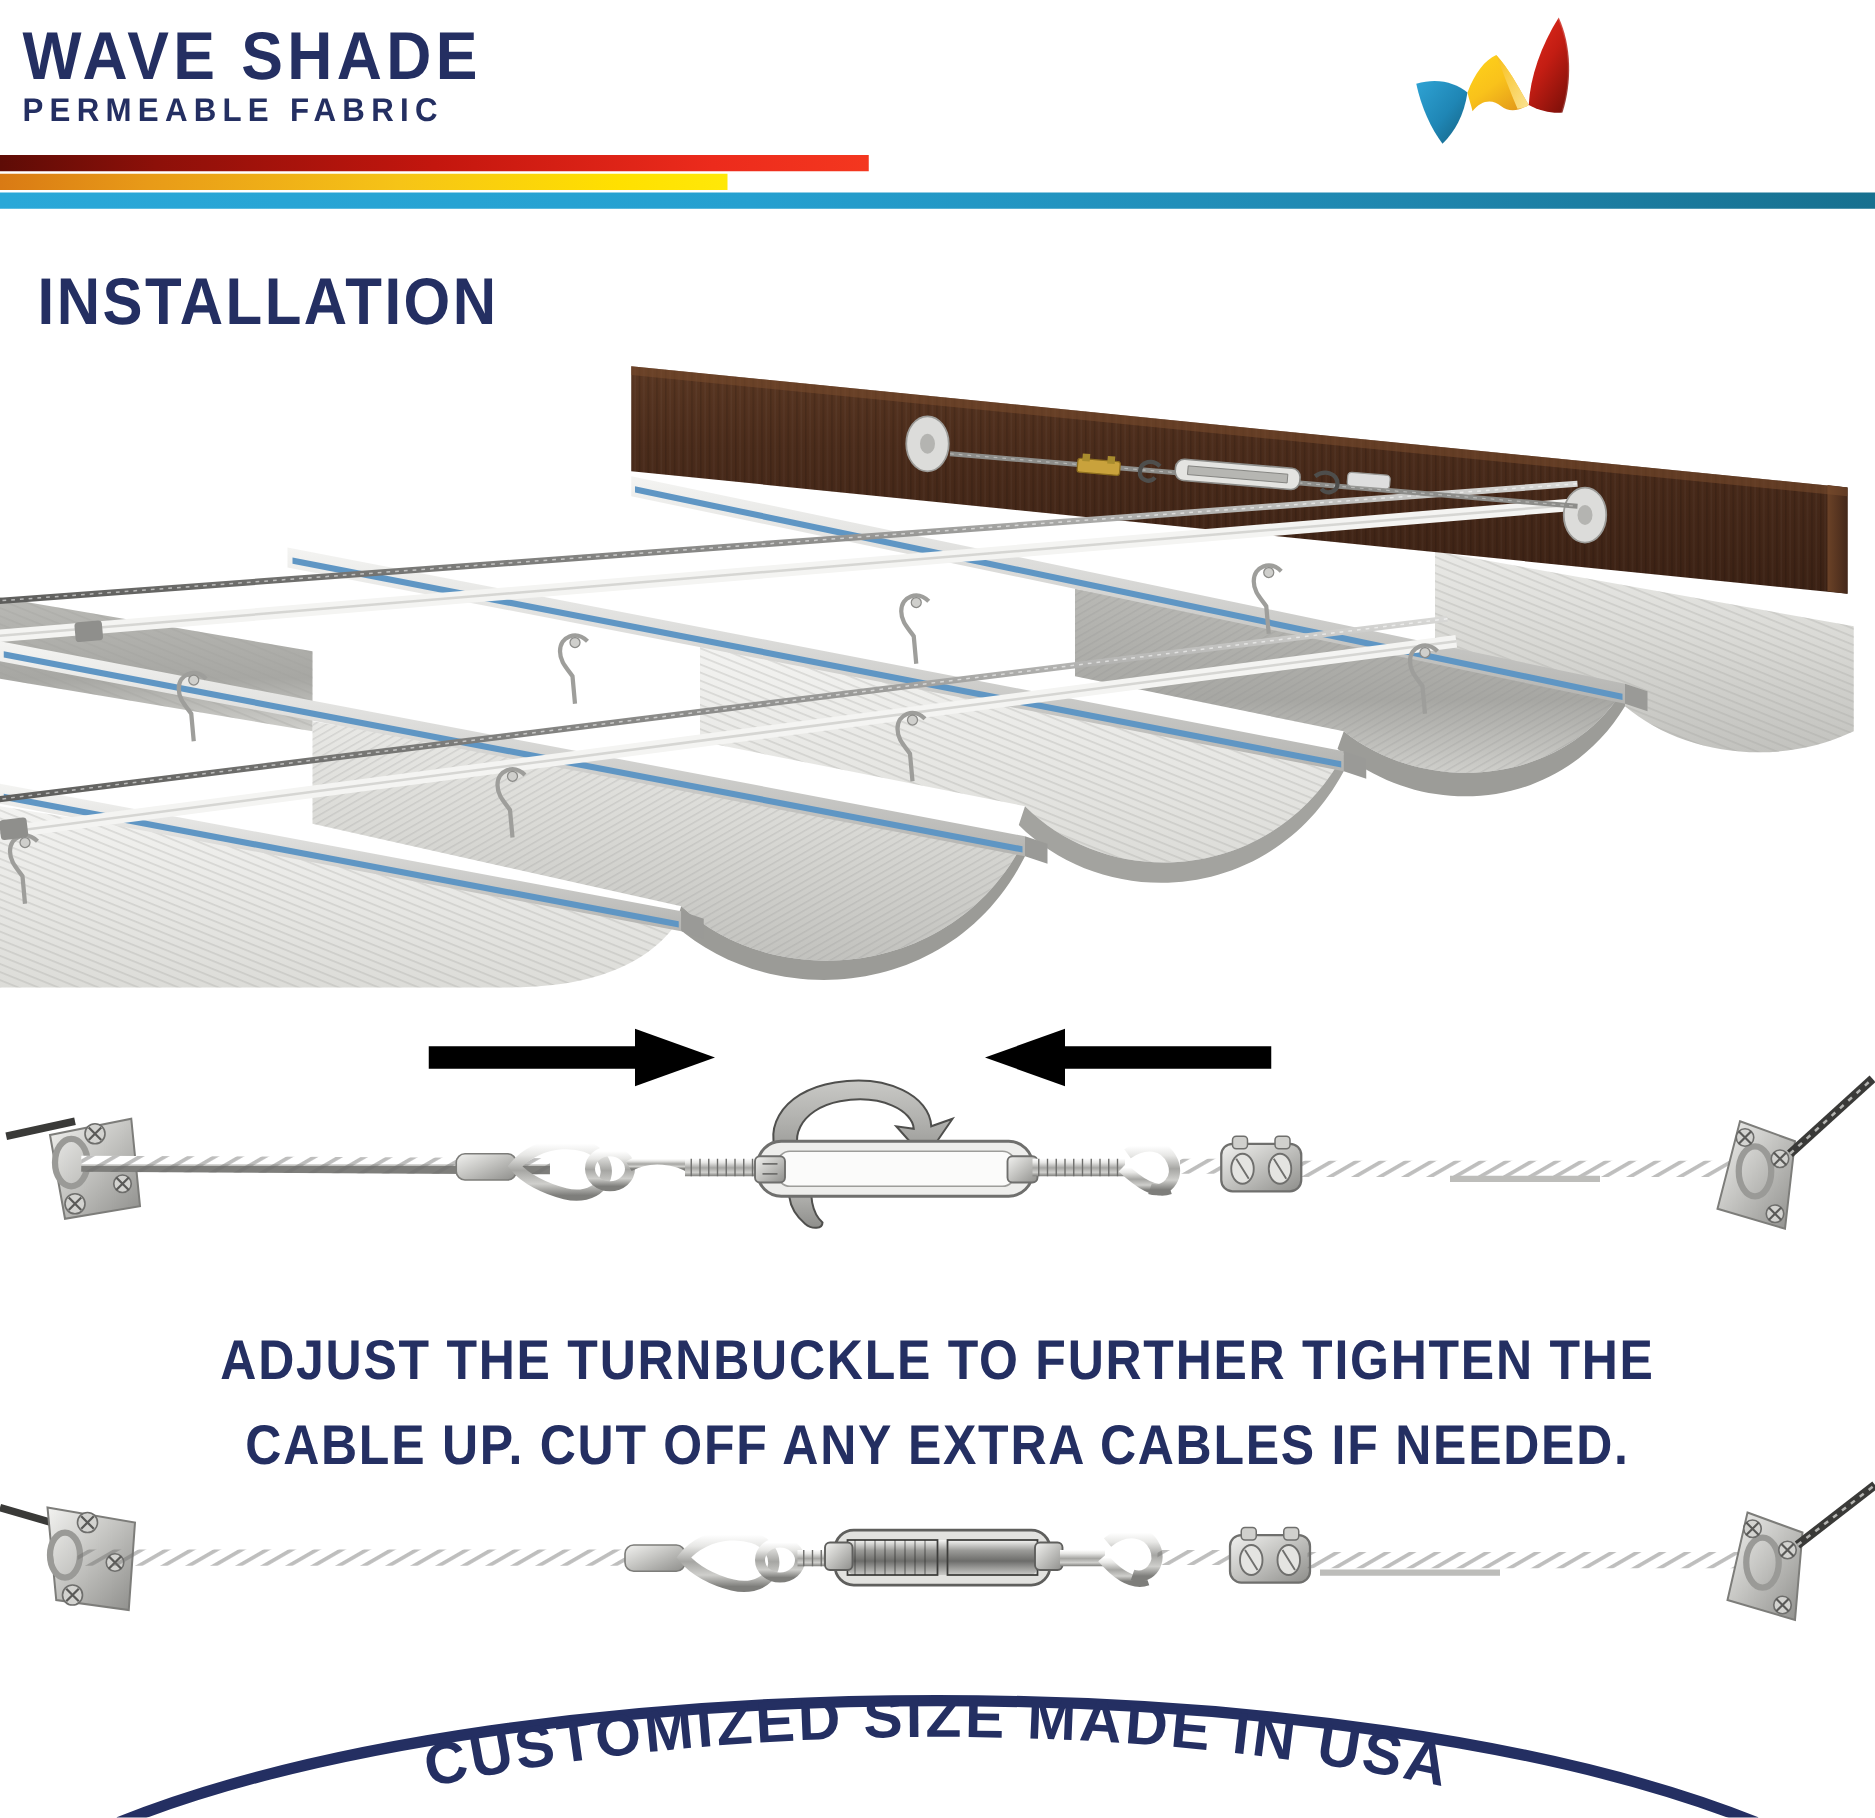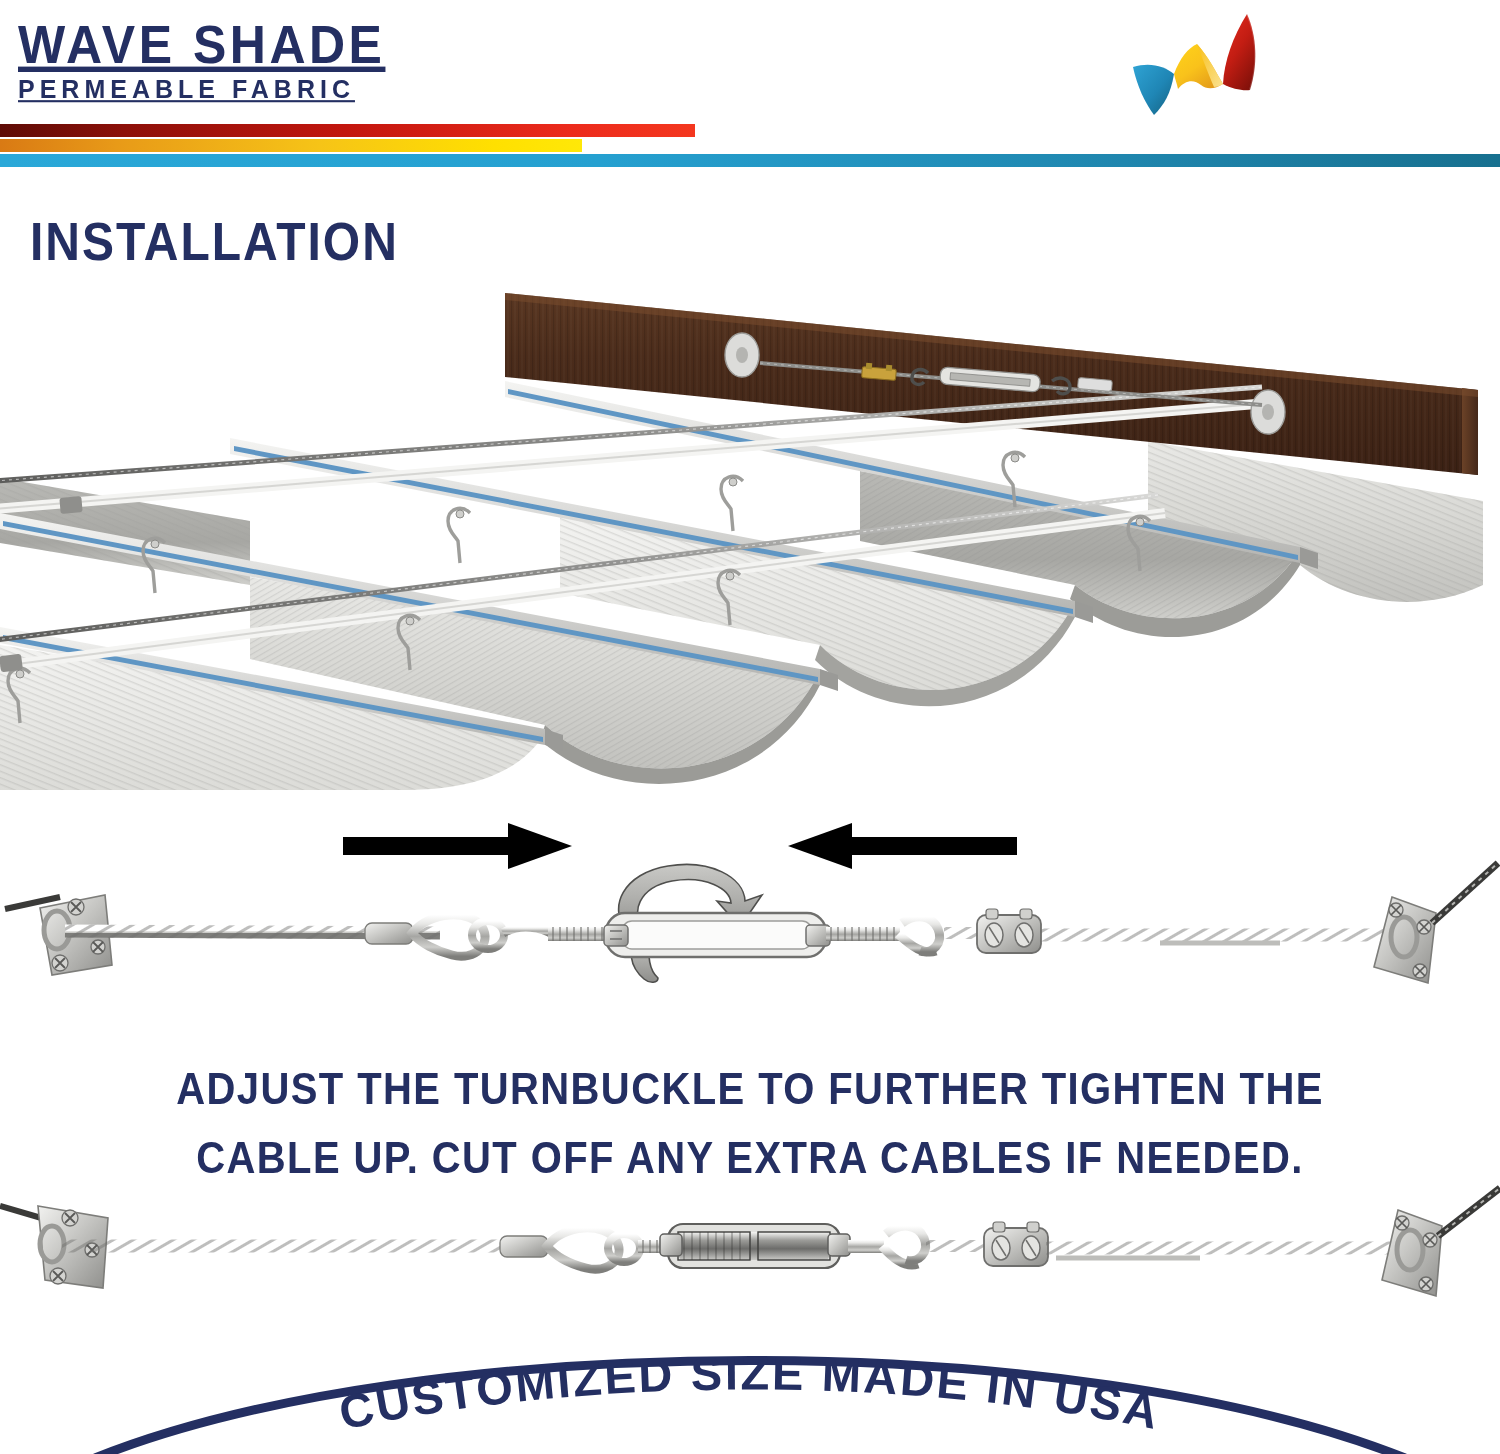--- a/index.html
+++ b/index.html
@@ -7,21 +7,21 @@
   body {
     width:1500px; height:1454px;
     font-family:"Liberation Sans", sans-serif;
     position:relative; overflow:hidden;
     color:#242f62;
   }
 
   
   .header { position:absolute; left:0; top:0; width:1500px; height:170px; }
 
-  .brand-block { position:absolute; left:18px; top:18px;text-decoration:underline; }
+  .brand-block { position:absolute; left:18px; top:18px; }
   .brand-title {
     font-size:50px; font-weight:800; letter-spacing:3.5px;
     color:#242f62; line-height:1.0; font-stretch:condensed;
     transform:scaleY(1.08); transform-origin:left top;
     font-family:"Liberation Sans", sans-serif;
   }
   .brand-sub {
     font-size:25px; font-weight:700; letter-spacing:5.0px;
     color:#242f62; margin-top:8px; line-height:1.0;
     transform:scaleY(1.05); transform-origin:left top;

